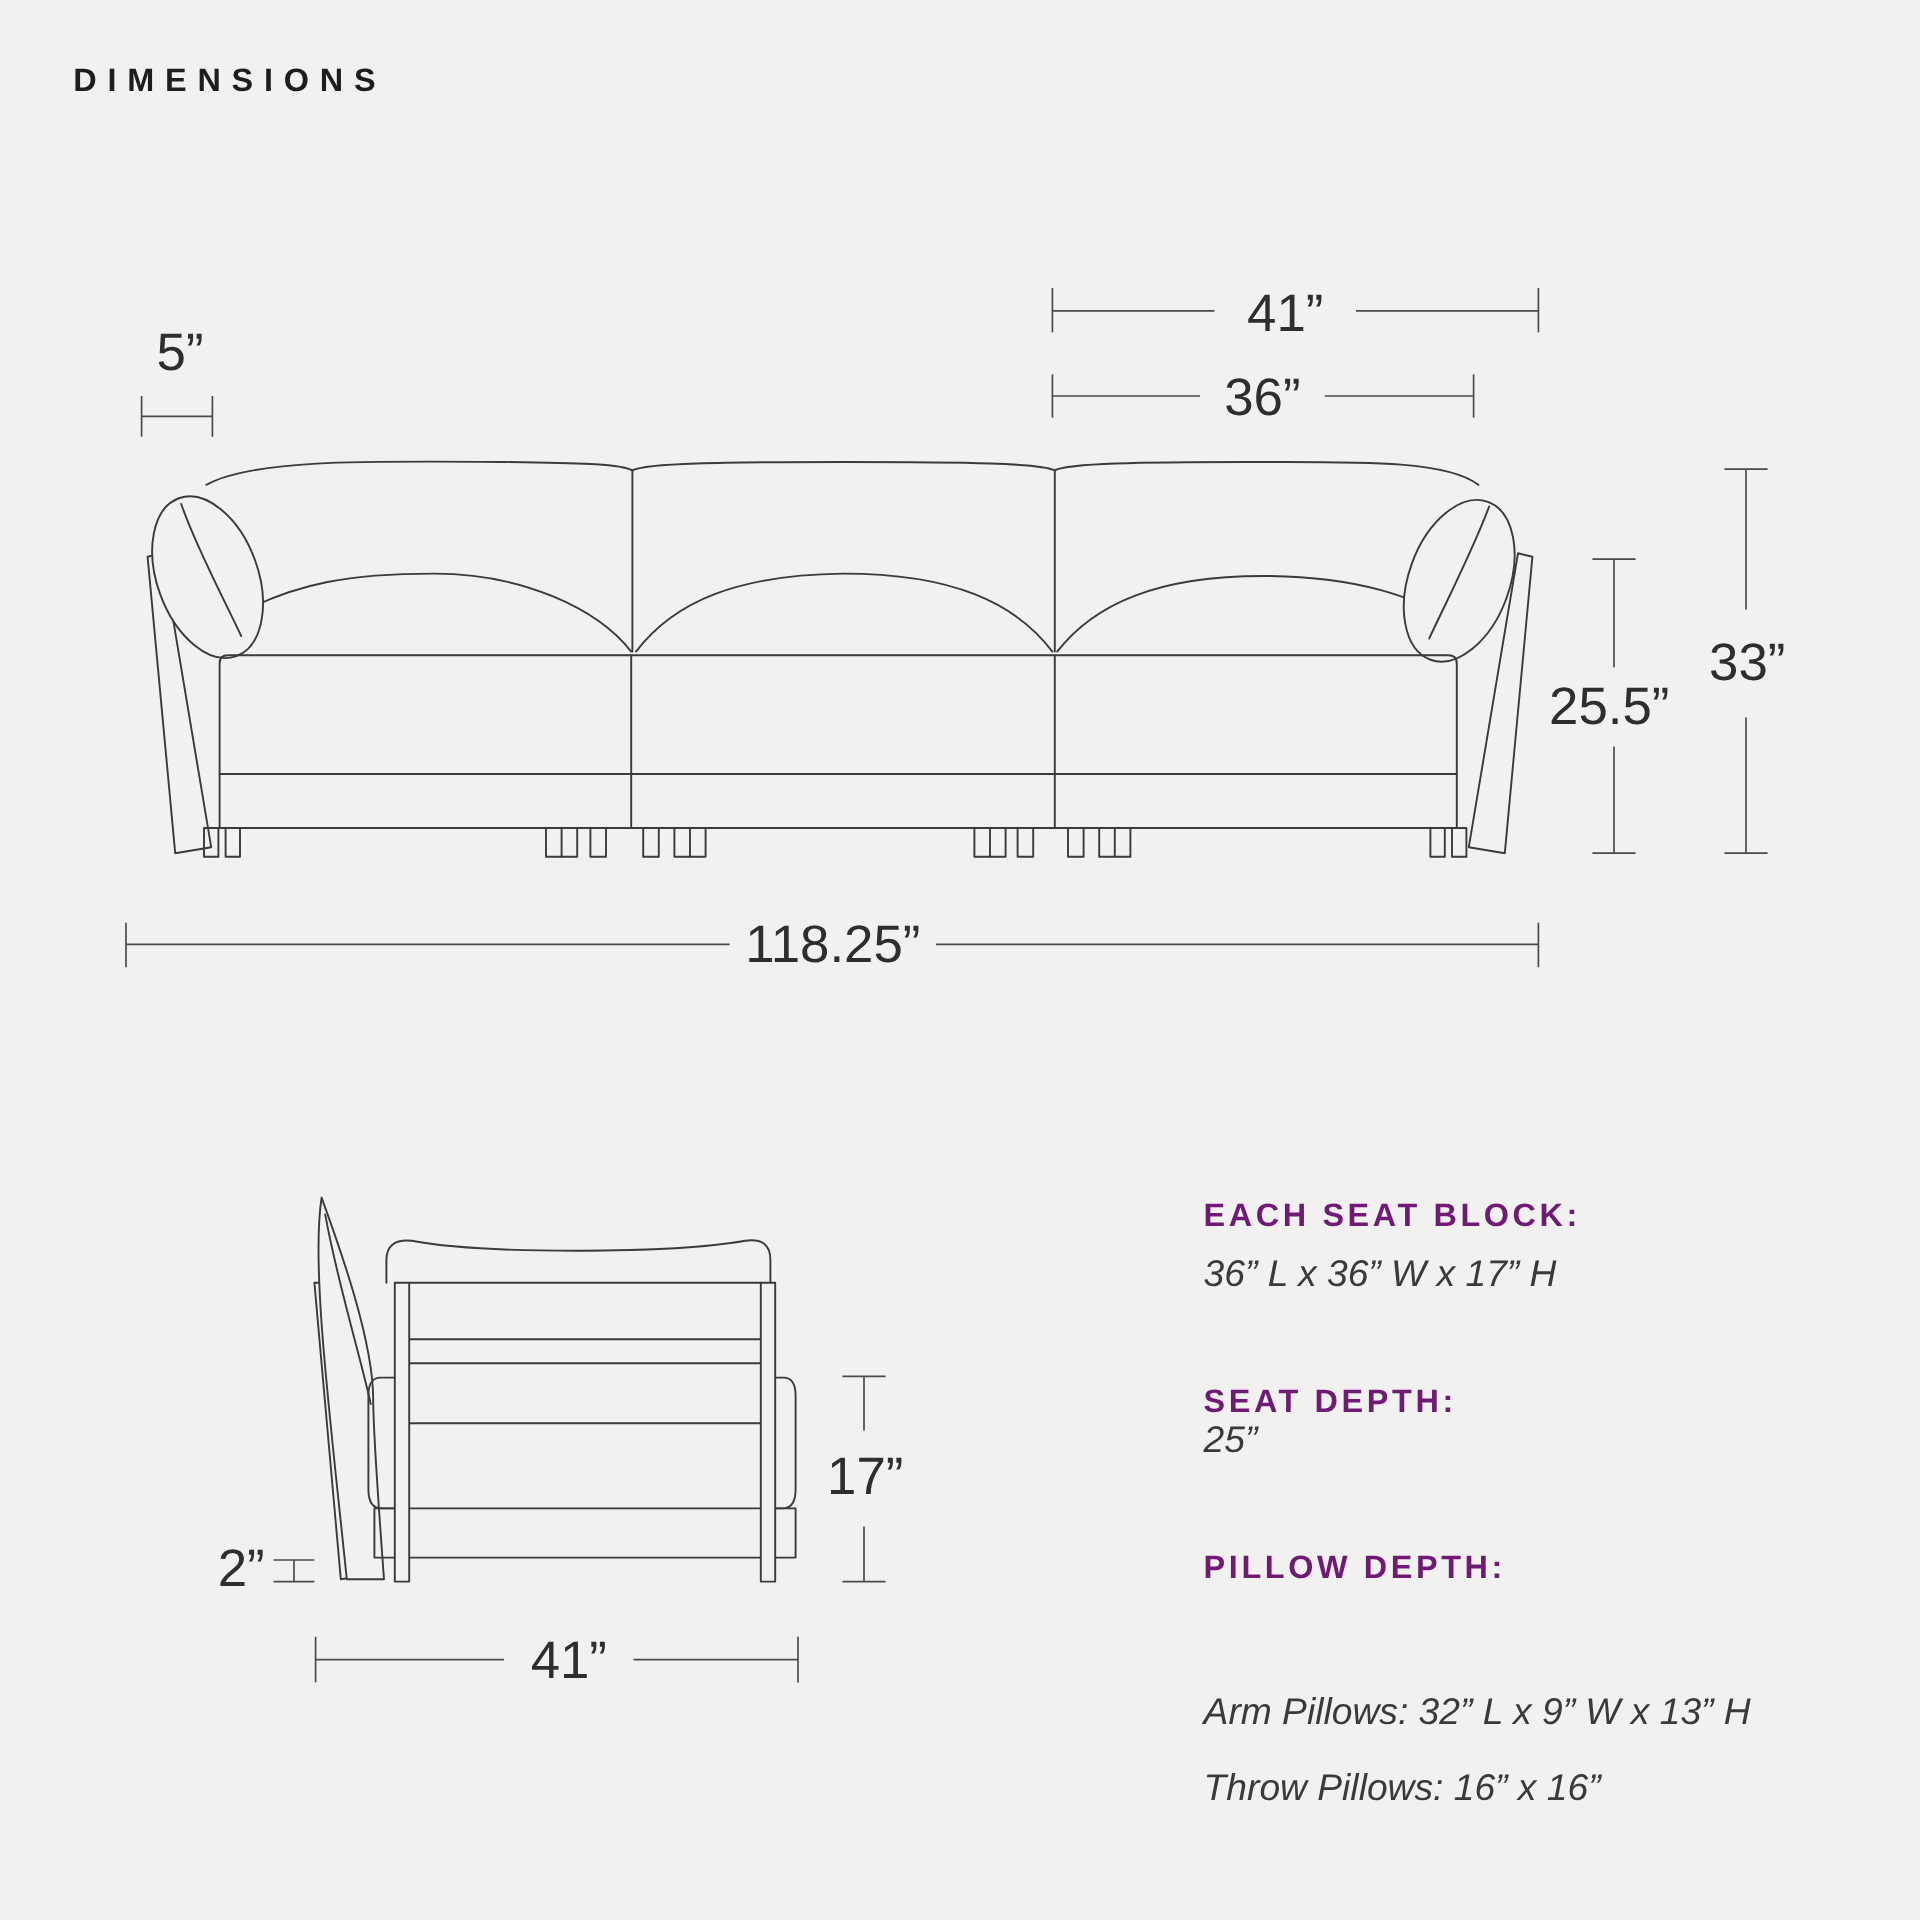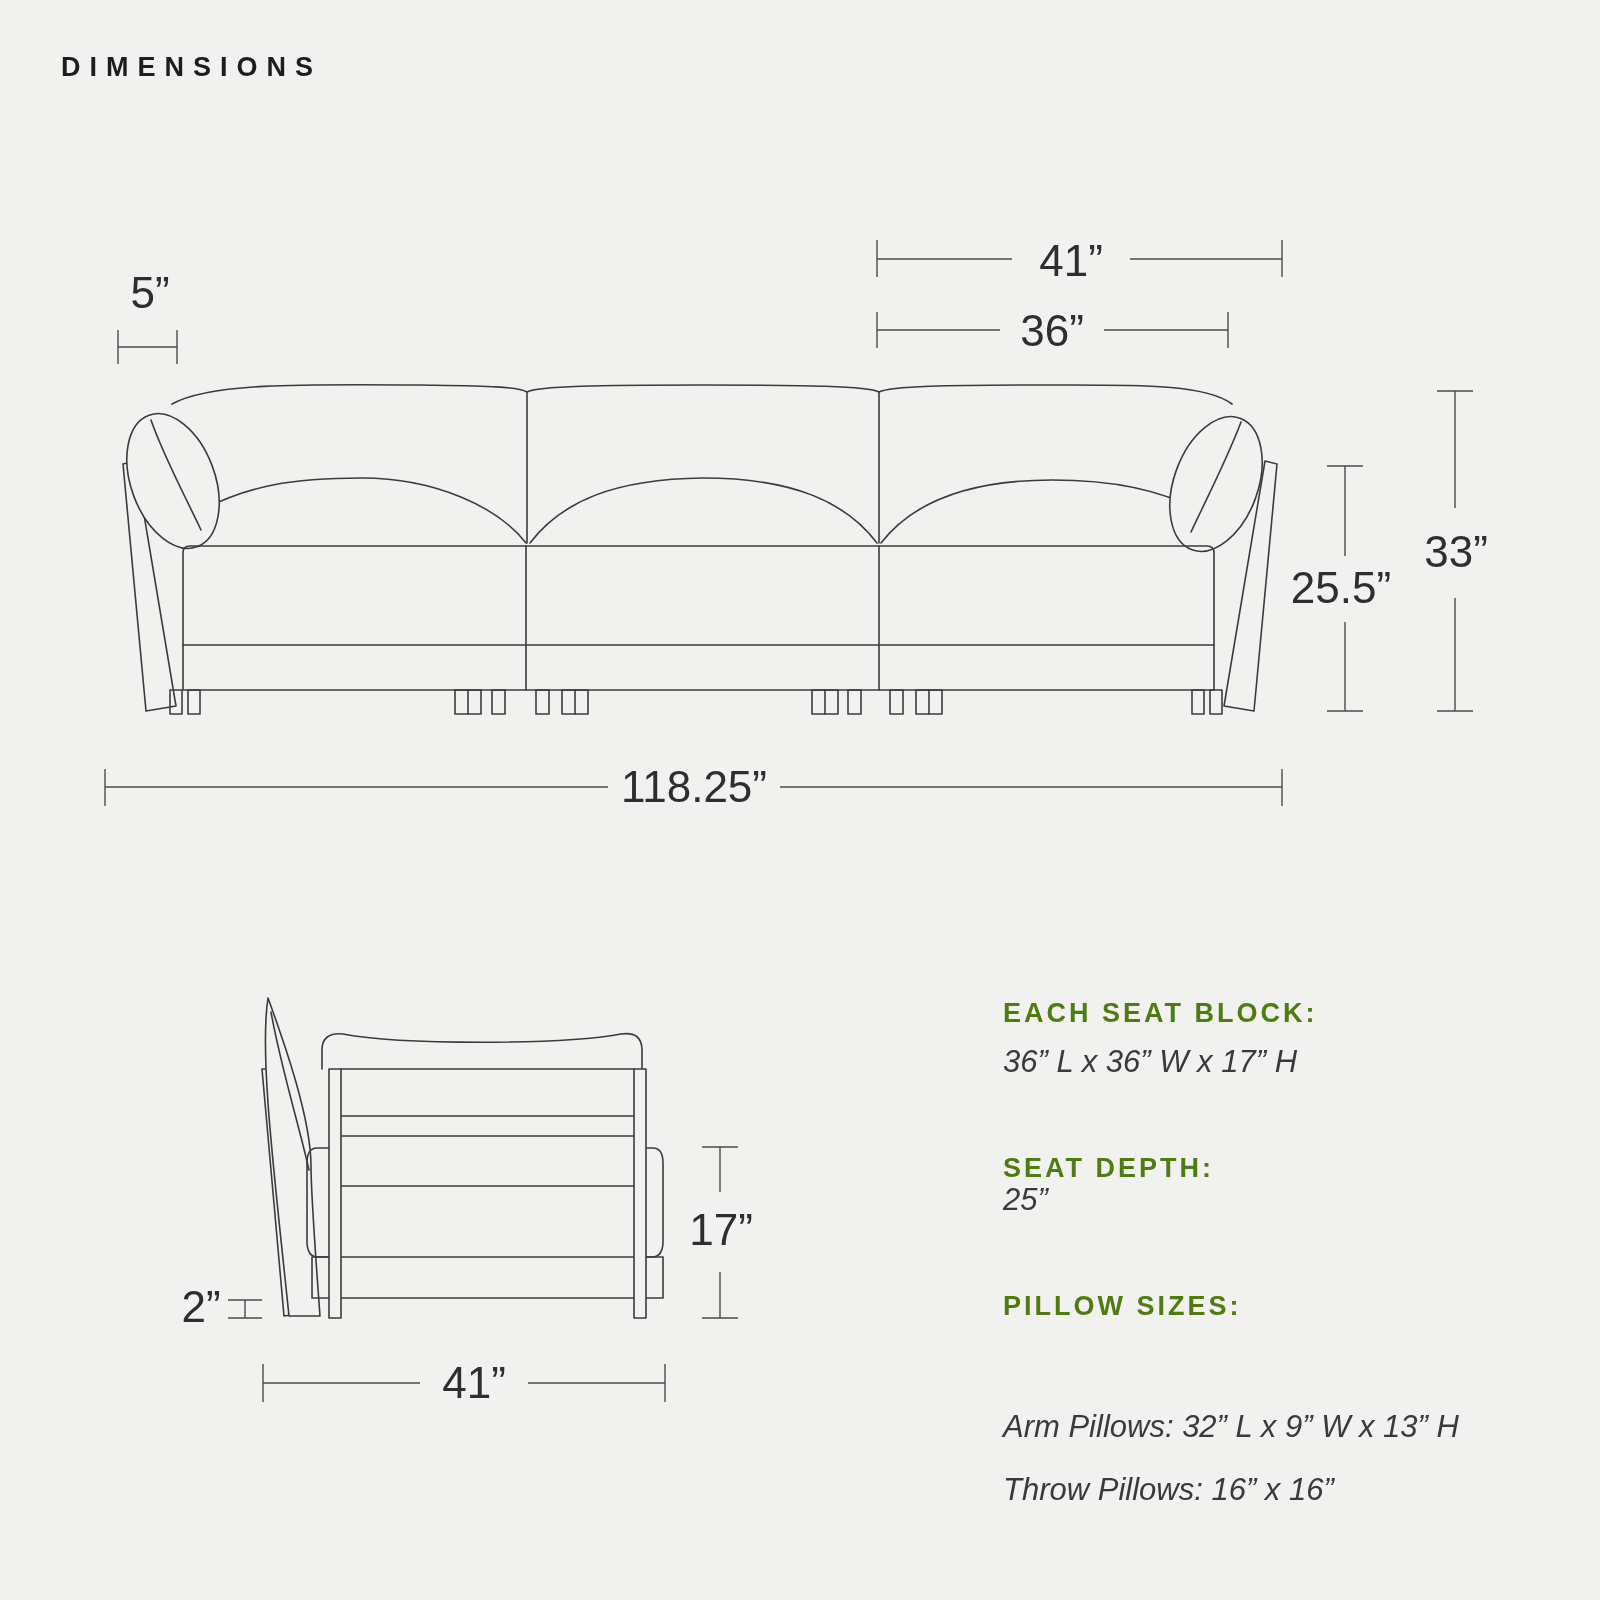--- a/index.html
+++ b/index.html
@@ -7,21 +7,21 @@
         font-family:"Liberation Sans",sans-serif;overflow:hidden;padding-left:17px;}
   .title{position:absolute;left:61px;top:52px;font-size:27px;font-weight:bold;
          letter-spacing:9px;color:#1d1d1d;white-space:nowrap;}
   svg.art{position:absolute;left:0;top:0;}
   svg text{font-family:"Liberation Sans",sans-serif;font-size:44px;fill:#2e2e2e;}
   .furn{fill:none;stroke:#3b3b3b;stroke-width:1.6;stroke-linejoin:round;stroke-linecap:round;}
   .furnbg{fill:#F1F1EF;stroke:#3b3b3b;stroke-width:1.6;stroke-linejoin:round;}
   .dim{stroke:#4a4a4a;stroke-width:1.4;stroke-linecap:butt;}
   .specs{position:absolute;left:1003px;top:998px;width:560px;height:540px;}
   .spec-h{position:absolute;left:0;font-size:27px;font-weight:bold;letter-spacing:3px;
-          color:#4d7c0f;white-space:nowrap;}
+          color:#701a75;white-space:nowrap;}
   .spec-v{position:absolute;left:0;font-size:31px;color:#3a3a3a;white-space:nowrap;font-style:italic;}
 </style>
 </head>
 <body>
 
 <div class="page">
 
   <div class="title">DIMENSIONS</div>
 
   <svg class="art" width="1600" height="1600" viewBox="0 0 1600 1600">
@@ -166,18 +166,18 @@
     </g>
   </svg>
 
   <div class="specs">
     <div class="spec-h" style="top:0px">EACH SEAT BLOCK:</div>
     <div class="spec-v" style="top:46px">36” L x 36” W x 17” H</div>
 
     <div class="spec-h" style="top:155px">SEAT DEPTH:</div>
     <div class="spec-v" style="top:184px">25”</div>
 
-    <div class="spec-h" style="top:293px">PILLOW SIZES:</div>
+    <div class="spec-h" style="top:293px">PILLOW DEPTH:</div>
     <div class="spec-v" style="top:411px">Arm Pillows: 32” L x 9” W x 13” H</div>
     <div class="spec-v" style="top:474px">Throw Pillows: 16” x 16”</div>
   </div>
 
 </div>
 
 </body></html>

